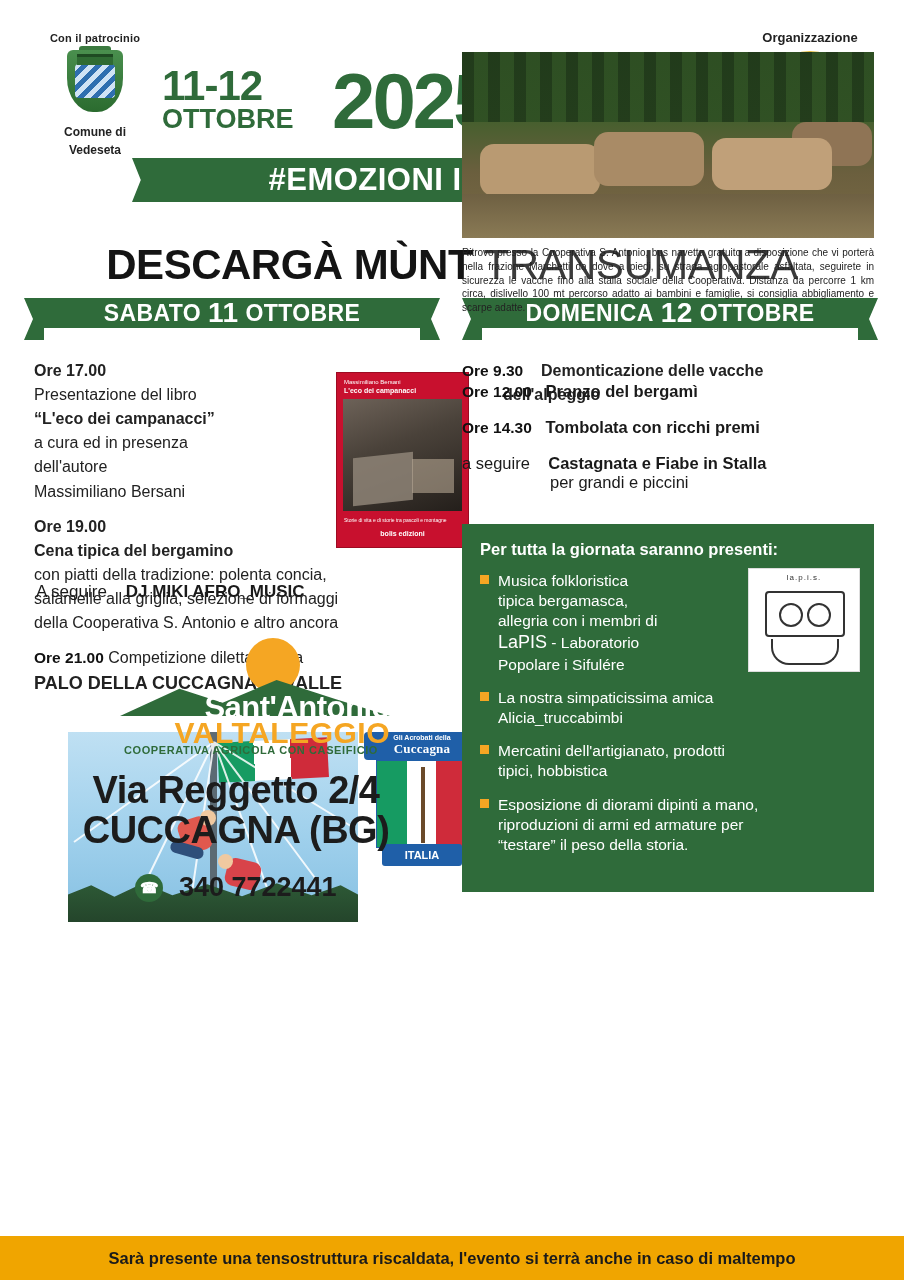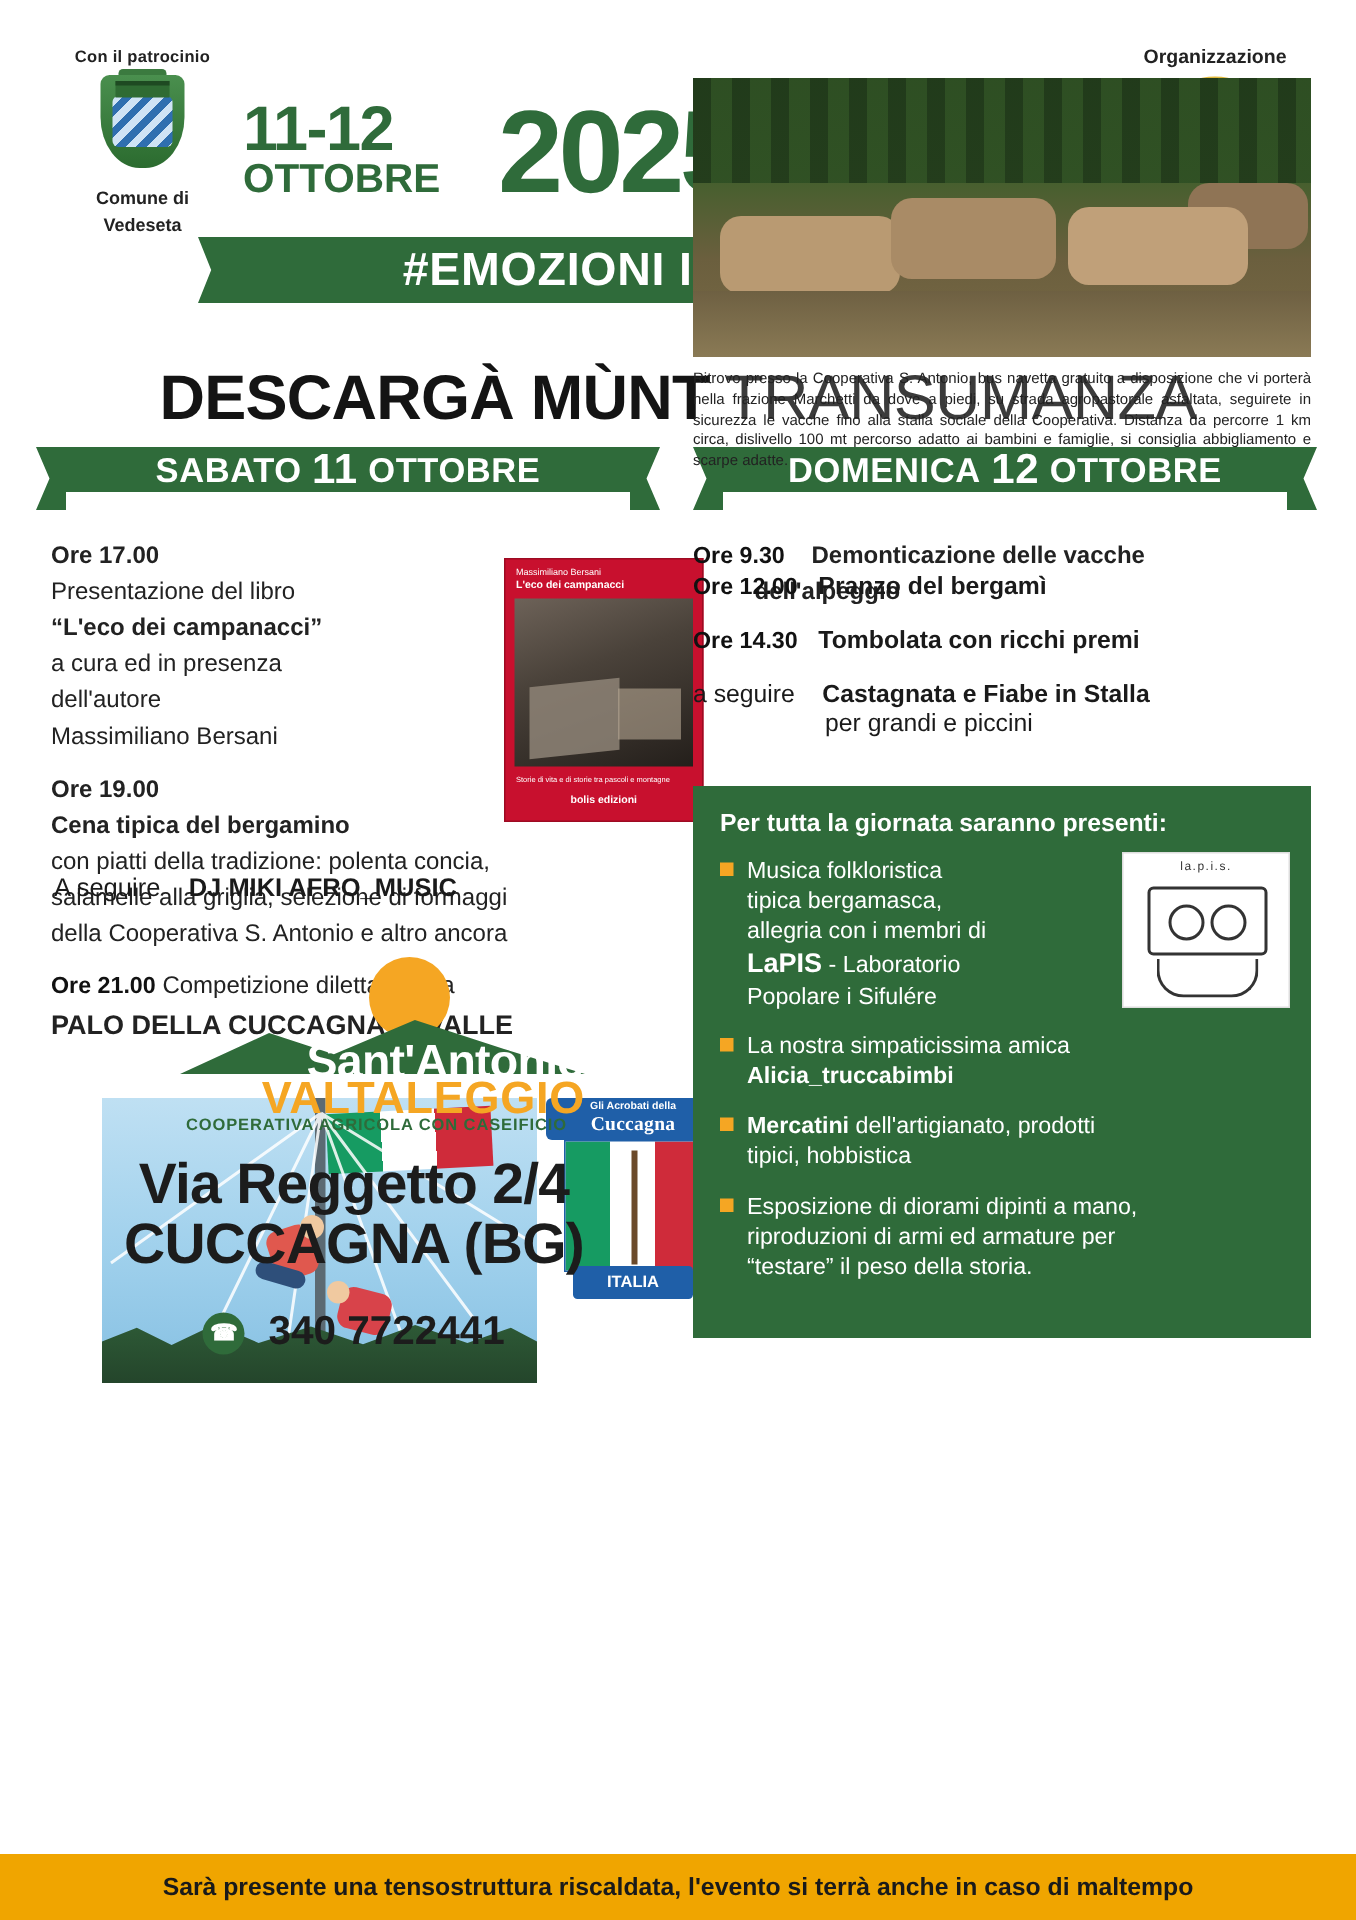--- a/index.html
+++ b/index.html
@@ -207,21 +207,21 @@
 
   
   .greenbox{
     position:absolute; left:462px; top:524px; width:412px; height:368px;
     background:#2f6b3a; color:#fff; padding:16px 16px 10px 18px;
   }
   .greenbox h3{ margin:0 0 12px 0; font-size:16.5px; font-weight:800; }
   .greenbox ul{ margin:0; padding:0; list-style:none; }
   .greenbox li{ position:relative; padding-left:18px; margin-bottom:13px; font-size:15.5px; line-height:1.3;}
   .greenbox li:before{ content:""; position:absolute; left:0; top:4px; width:9px;height:9px;background:#f5a623;}
-  .greenbox .b{ font-weight:700; }
+  .greenbox .b{ font-weight:400; }
   .lapis{
     position:absolute; right:14px; top:44px; width:112px; height:104px; background:#fff; border:1px solid #ddd;
   }
   .lapis .lp-t{ font-size:8px; color:#333; text-align:center; padding-top:4px; letter-spacing:1px; }
   .lapis .cass{ position:absolute; left:16px; top:22px; width:80px; height:46px; border:2px solid #333; border-radius:4px;}
   .lapis .cass:before{ content:""; position:absolute; left:12px; top:10px; width:20px;height:20px;border:2px solid #333;border-radius:50%;}
   .lapis .cass:after{ content:""; position:absolute; right:12px; top:10px; width:20px;height:20px;border:2px solid #333;border-radius:50%;}
   .lapis .cord{ position:absolute; left:22px; top:70px; width:68px; height:26px; border:2px solid #333; border-top:0; border-radius:0 0 18px 18px;}
 
   

